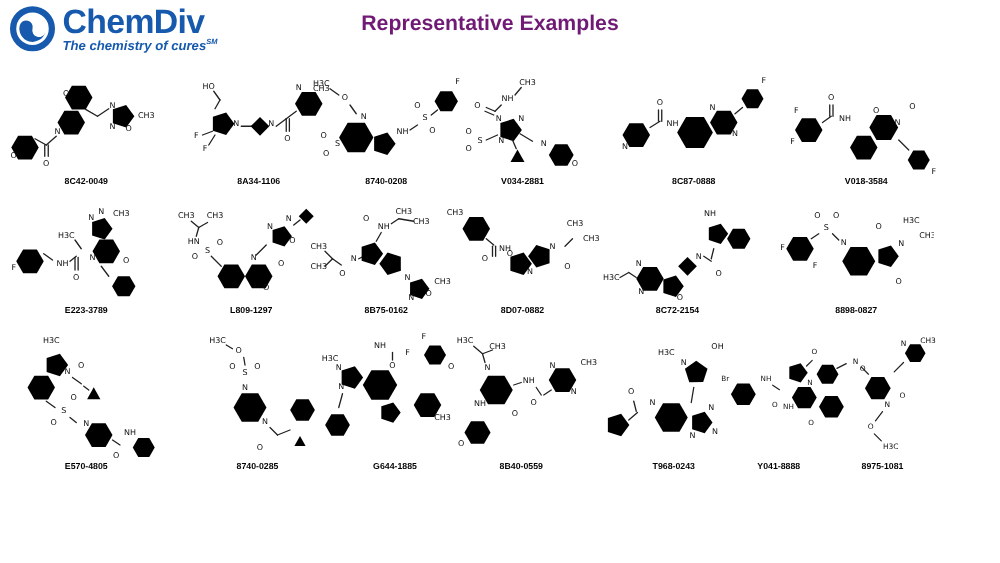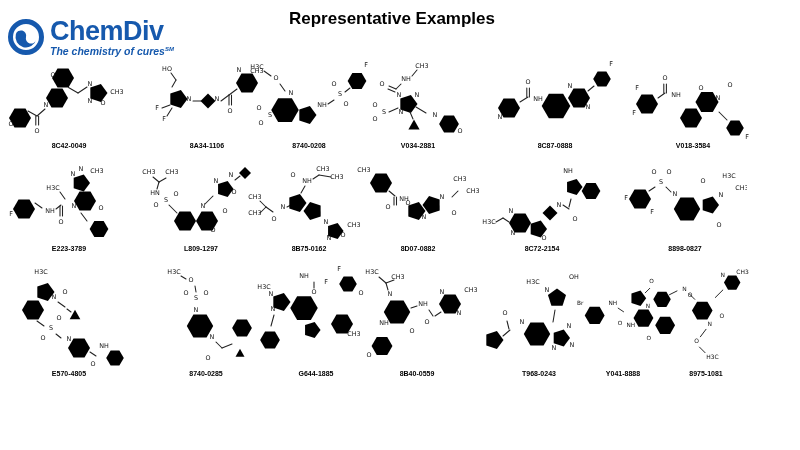--- a/index.html
+++ b/index.html
@@ -1,26 +1,26 @@
 <!DOCTYPE html>
 <html><head>
 <meta charset="utf-8">
 <style>
   html,body{margin:0;padding:0;background:#fff;}
   body{width:800px;height:450px;position:relative;overflow:hidden;
        font-family:"Liberation Sans",sans-serif;}
   
-  .logo{position:absolute;left:6px;top:17px;display:flex;align-items:flex-end;}
+  .logo{position:absolute;left:6px;top:3px;display:flex;align-items:flex-end;}
   .logo-icon{flex:0 0 auto;}
   .logo-texts{margin-left:4px;}
   .logo-name{font-size:27px;font-weight:bold;color:#1659ad;letter-spacing:-.5px;line-height:28px;}
   .logo-tagline{font-size:10.5px;font-style:italic;font-weight:bold;color:#1659ad;margin-top:0;}
   .logo-tagline sup{font-size:6px;}
   .page-title{position:absolute;left:192px;top:9px;width:400px;text-align:center;
-              font-size:17px;font-weight:bold;color:#000000;}
+              font-size:17px;font-weight:bold;color:#701a75;}
   
   .cell{position:absolute;width:124px;text-align:center;}
   .cid{font-size:7px;font-weight:bold;color:#000;margin-top:-2px;white-space:nowrap;}
   .cs{display:block;margin:0 auto;}
   .cs polygon,.cs line{stroke:#222;stroke-width:1.05;fill:none;stroke-linecap:round;}
   .cs .at{fill:#111;stroke:none;font-size:6.4px;text-anchor:middle;
           font-family:"DejaVu Sans",sans-serif;}
   .defs{position:absolute;width:0;height:0;}
 </style>
 </head>

